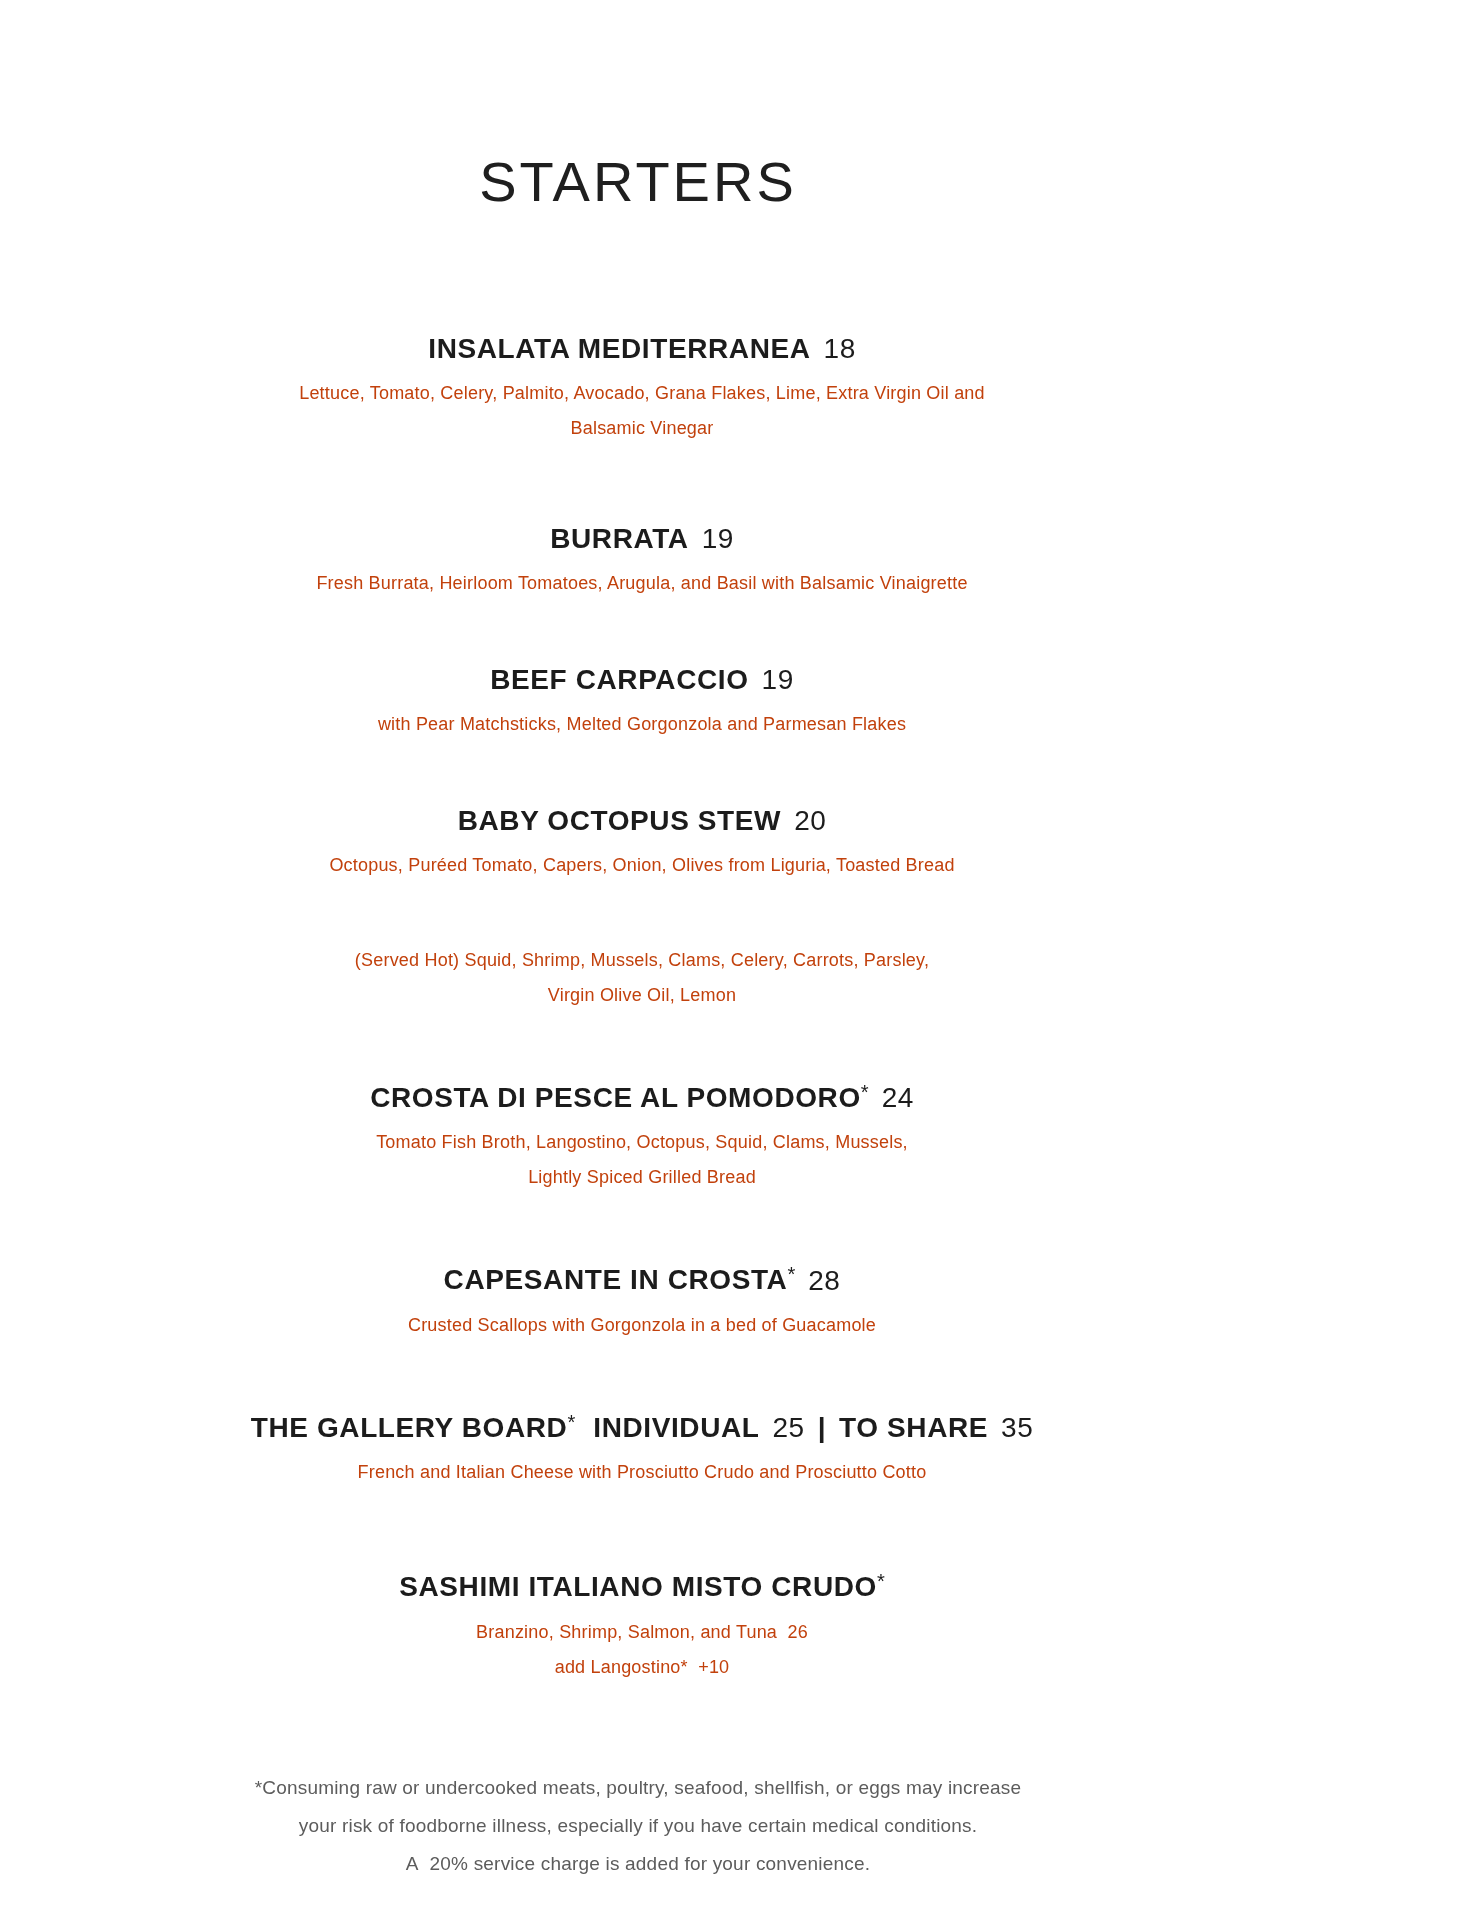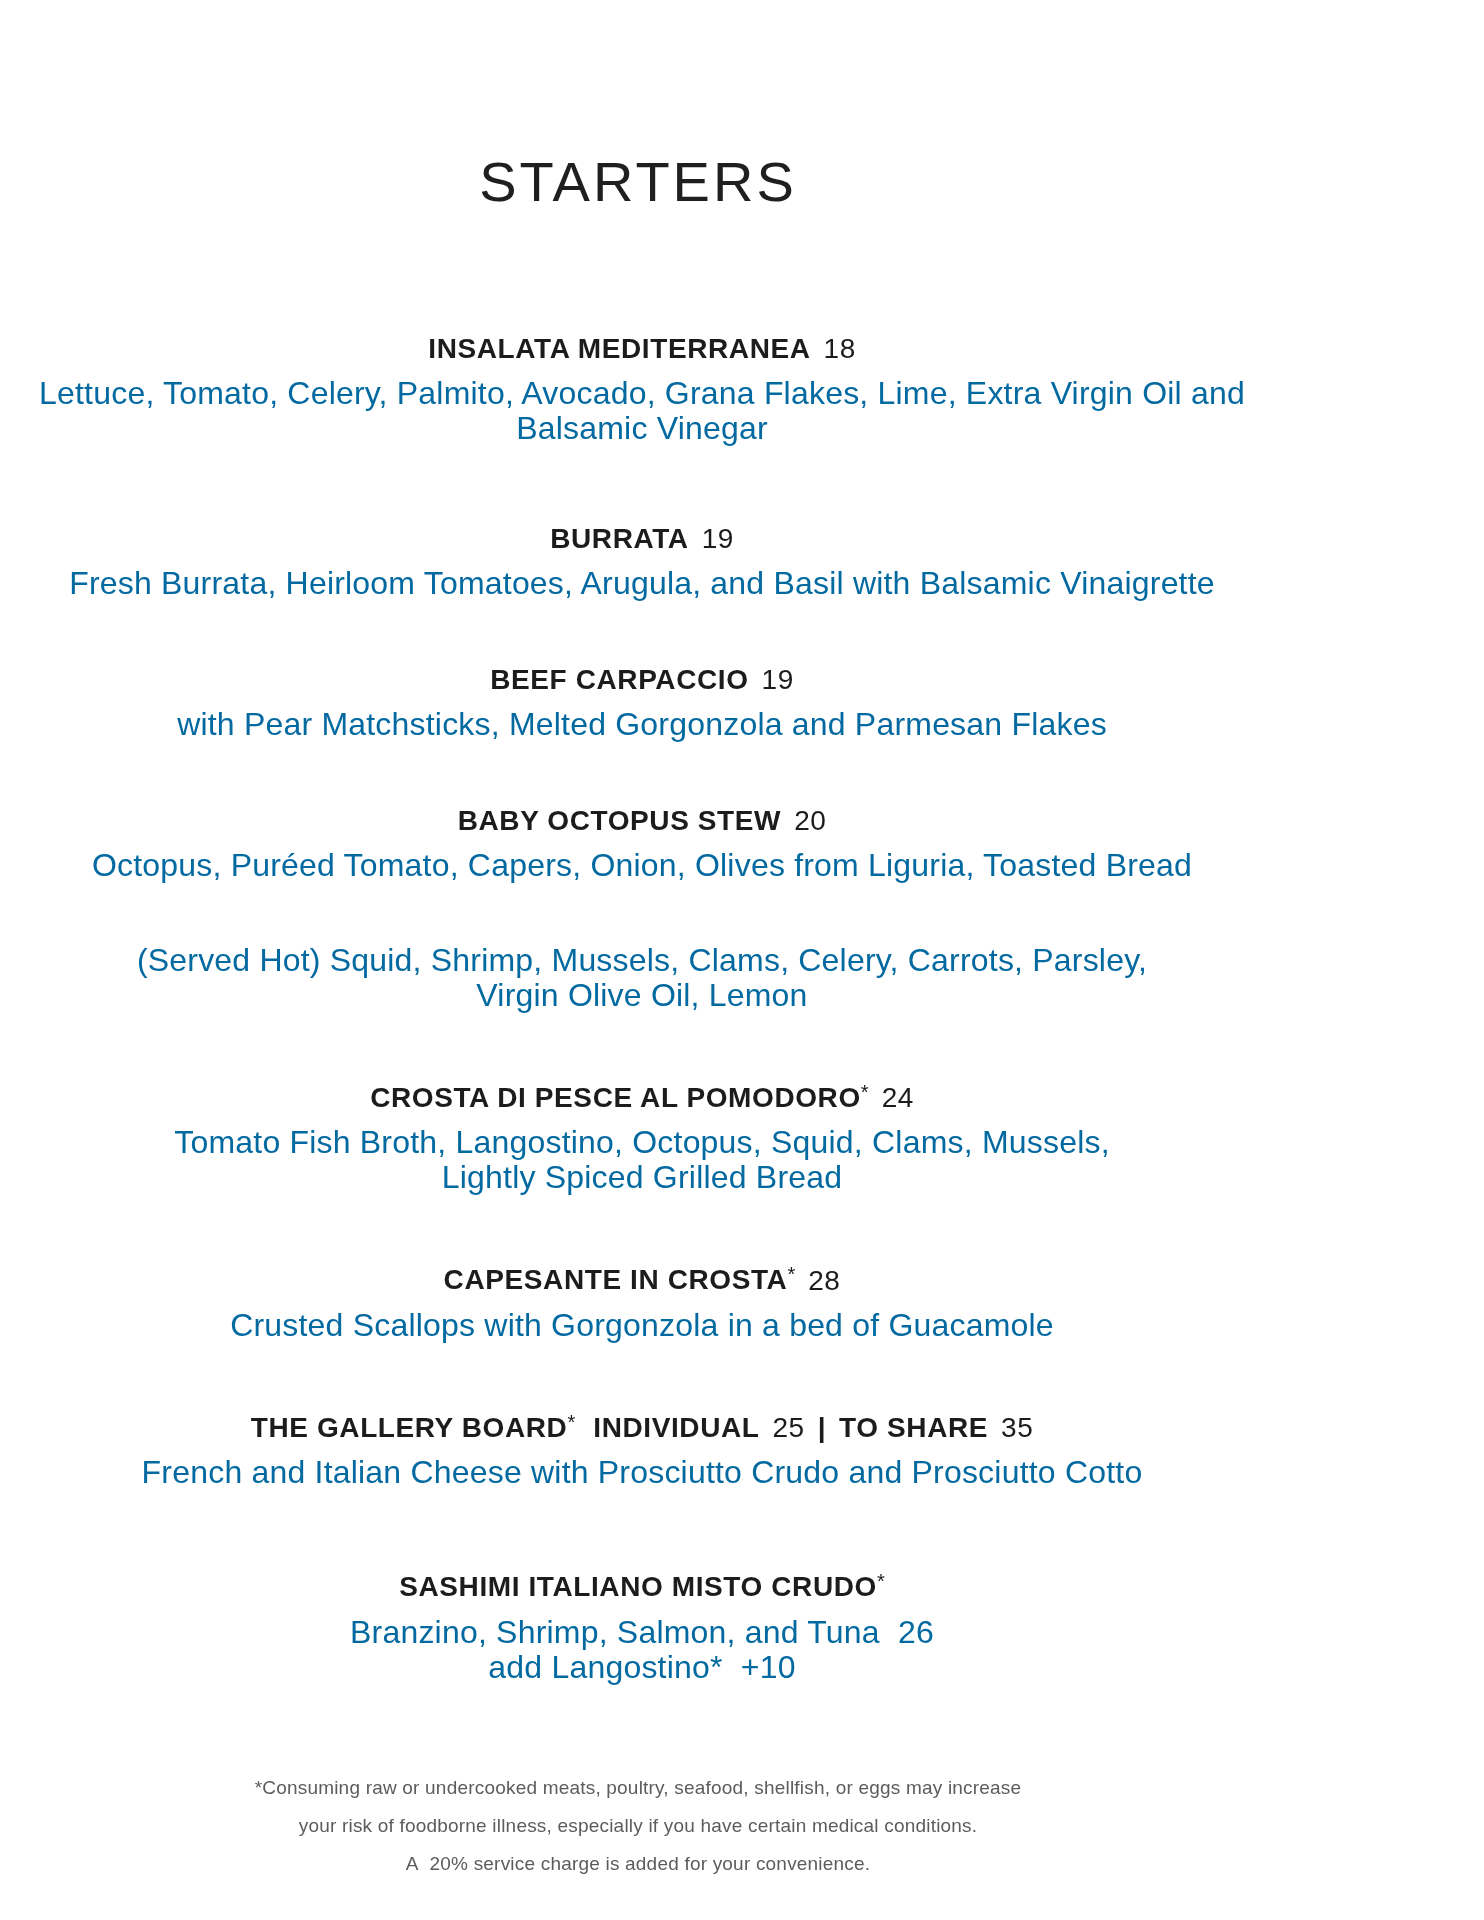--- a/index.html
+++ b/index.html
@@ -38,24 +38,24 @@
     font-size: 0.72em;
     vertical-align: 0.42em;
     letter-spacing: 0;
   }
   .seg-price { font-weight: 400; margin-left: 13px; letter-spacing: 0.5px; }
   .seg-separator { font-weight: 700; margin-left: 13px; }
   .seg-asterisk + .seg-name { margin-left: 18px; }
   .seg-separator + .seg-name { margin-left: 13px; }
   .item-desc {
     margin-top: 8px;
-    font-size: 32px;
+    font-size: 18px;
     line-height: 35px;
     font-weight: 400;
-    color: #0369a1;
+    color: #c2410c;
     letter-spacing: 0.2px;
     white-space: pre-line;
   }
   .footer {
     margin-top: 84px;
     font-size: 19px;
     line-height: 38px;
     color: #5c5c5c;
     letter-spacing: 0.2px;
     white-space: pre-line;

